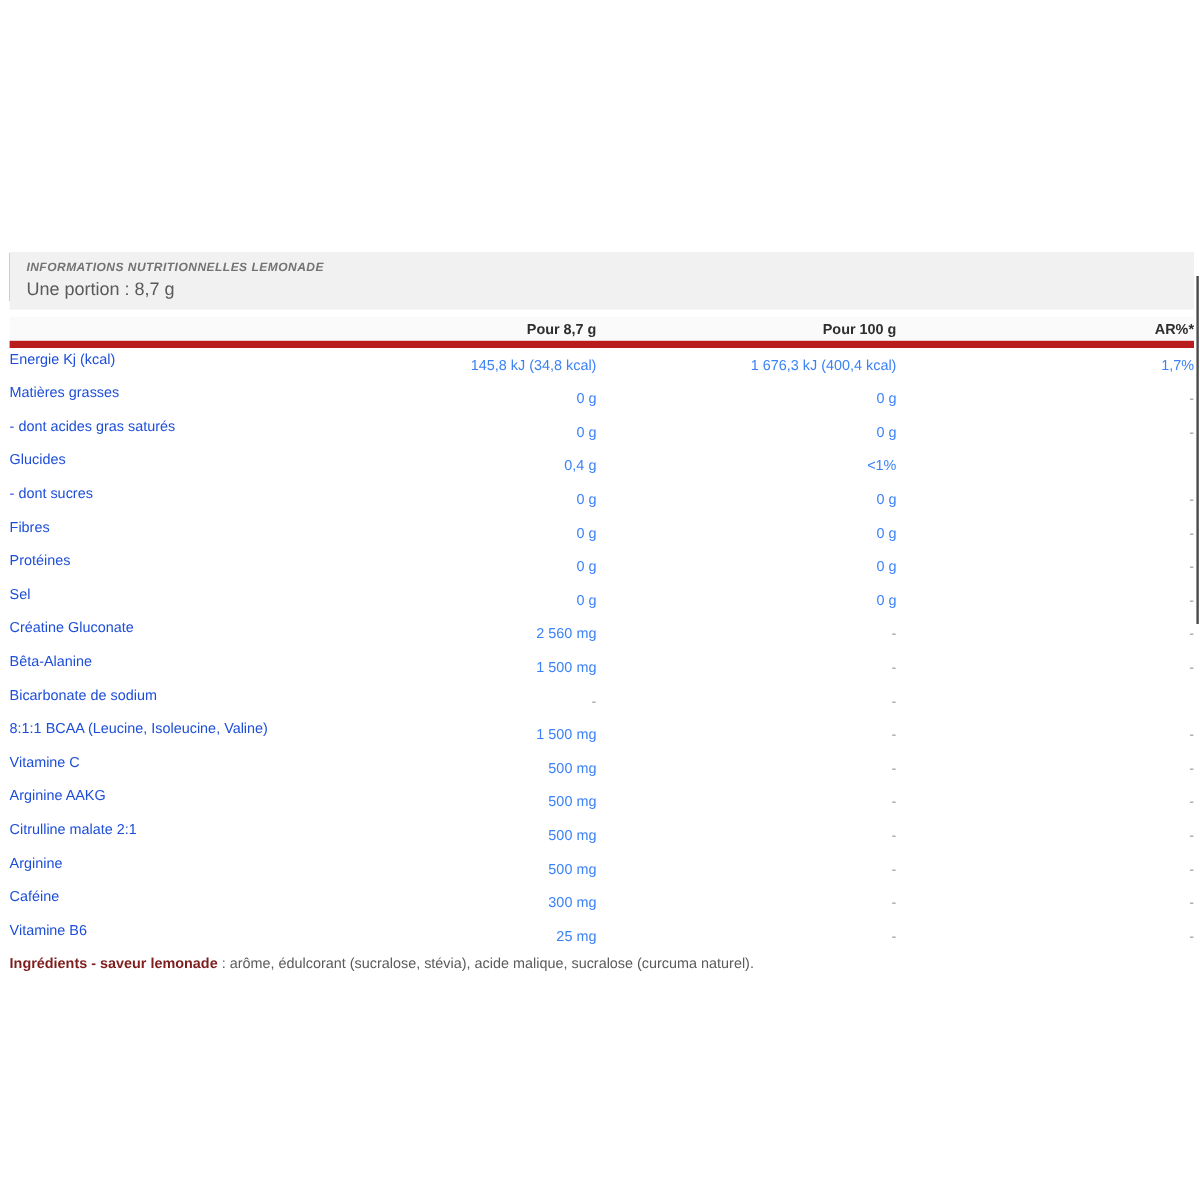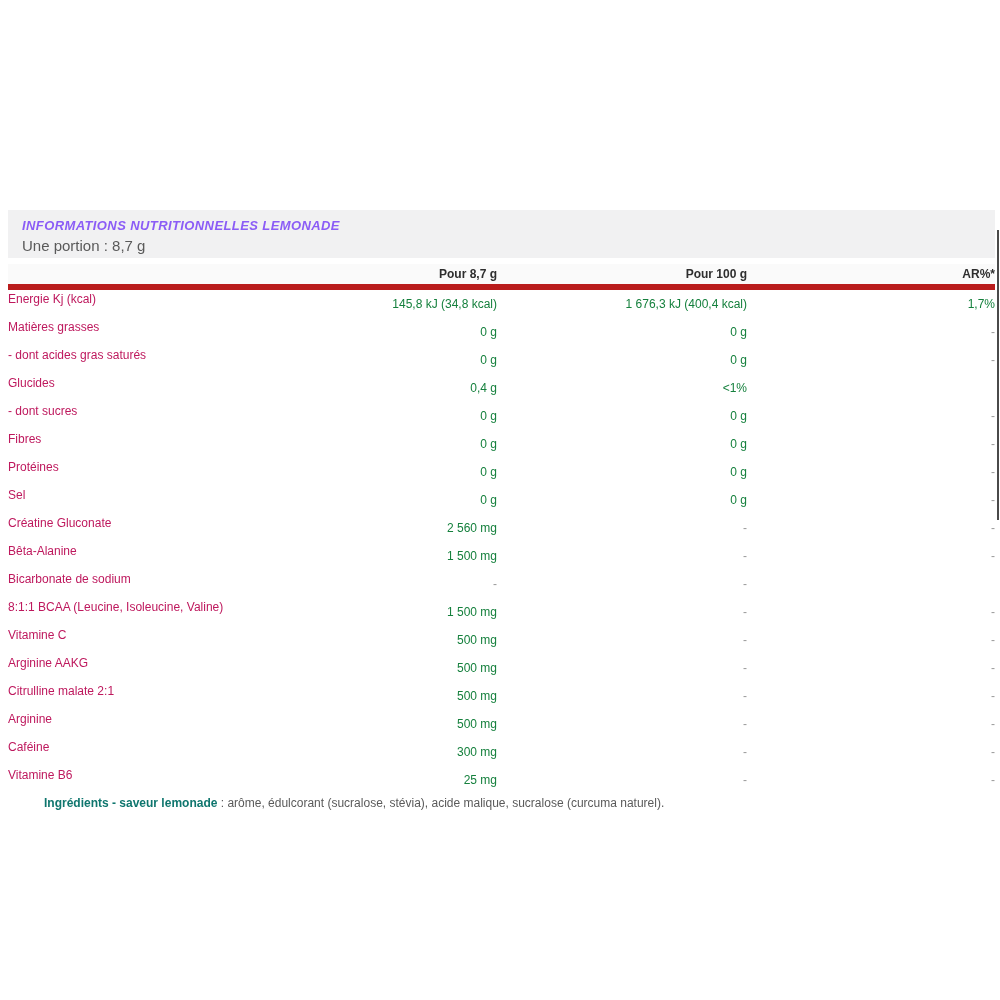--- a/index.html
+++ b/index.html
@@ -25,23 +25,23 @@
   }
   .header-block {
     background: #f1f1f2;
     height: 48px;
     box-sizing: border-box;
     padding: 8px 0 0 14px;
   }
   .title {
     font-style: italic;
     font-weight: bold;
-    font-size: 13px;
+    font-size: 10px;
     letter-spacing: 0.4px;
-    color: #8b5cf6;
+    color: #737373;
   }
   .portion {
     font-size: 15px;
     color: #5a5a5a;
     margin-top: 4px;
   }
   .thead {
     margin-top: 6px;
     display: grid;
     grid-template-columns: 249px 240px 250px 248px;
@@ -60,41 +60,40 @@
   .tbody { }
   .trow {
     display: grid;
     grid-template-columns: 249px 240px 250px 248px;
     height: 28px;
     align-items: start;
   }
   .tlabel {
     text-align: left;
     font-size: 12px;
-    color: #be185d;
+    color: #1d4ed8;
     padding-top: 2px;
     white-space: nowrap;
   }
   .tval {
     text-align: right;
     font-size: 12px;
-    color: #15803d;
+    color: #3b82f6;
     padding-top: 7px;
     white-space: nowrap;
   }
   .tval.dash { color: #9a9a9a; }
   .ingredients {
     margin-top: 2px;
     font-size: 12px;
     color: #5a5a5a;
   }
   .ingredients .ing-label {
     font-weight: bold;
-    color: #0f766e;
-    margin-left: 36px;
+    color: #7f1d1d;
   }
   .edge-mark {
     position: absolute;
     width: 2px;
     background: #4a4a4a;
   }
   .edge-mark.left { left: 8px; top: 211px; height: 40px; }
   .edge-mark.right { left: 997px; top: 230px; height: 290px; }
 </style>
 </head>

